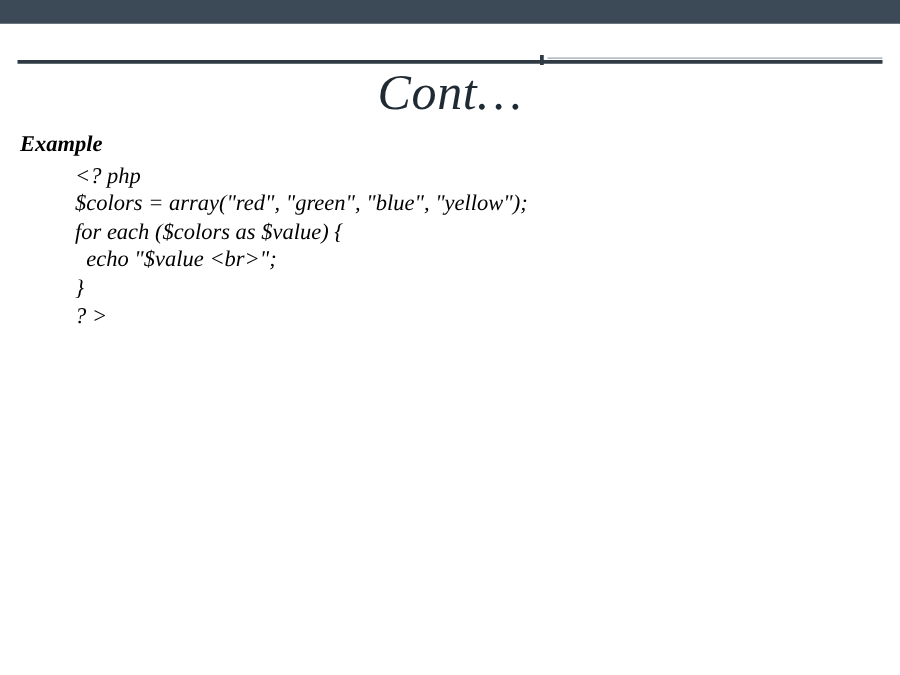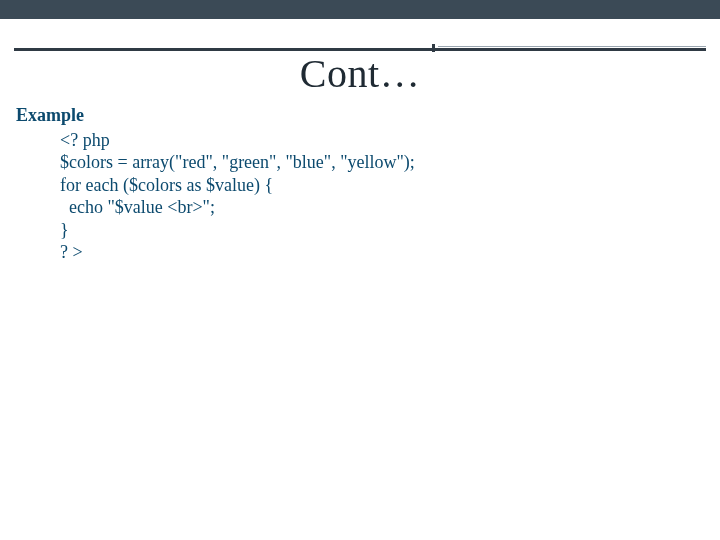--- a/index.html
+++ b/index.html
@@ -10,20 +10,21 @@
     background: #ffffff;
     font-family: "Times New Roman", Times, serif;
     color: #000;
     overflow: hidden;
   }
   .slide {
     position: relative;
     width: 668px;
     height: 540px;
     box-sizing: border-box;
+    font-style: italic;
   }
   .top-band {
     position: absolute;
     left: 0;
     top: 0;
     width: 720px;
     height: 19px;
     background: #3b4a56;
   }
   
@@ -63,21 +64,21 @@
     color: #1f2a33;
     letter-spacing: 0.5px;
   }
   .body {
     position: absolute;
     left: 16px;
     top: 104px;
     width: 688px;
     font-size: 18px;
     line-height: 1.25;
-    color: #0c4a6e;
+    color: #000000;
   }
   .body .label {
     font-weight: bold;
     margin-bottom: 2px;
   }
   .body .code {
     white-space: pre;
     font-family: "Times New Roman", Times, serif;
     margin-left: 44px;
   }

